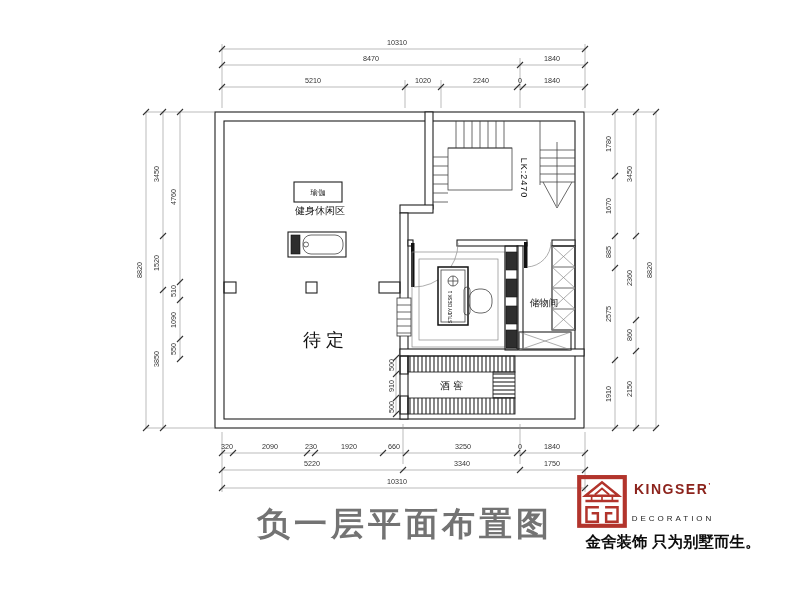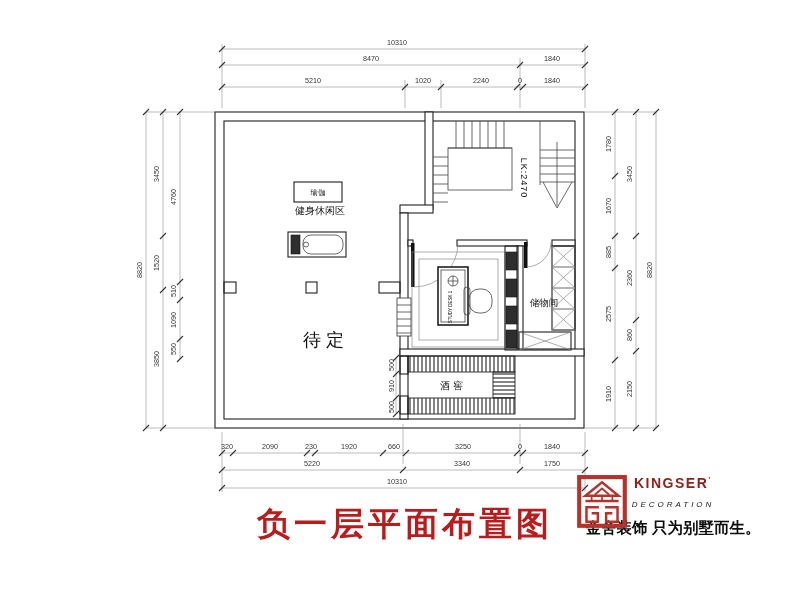--- a/index.html
+++ b/index.html
@@ -9,25 +9,25 @@
   .wall{fill:#fff;stroke:#1f1f1f;stroke-width:1.1;}
   .wline{fill:none;stroke:#1f1f1f;stroke-width:1.1;}
   .thin{fill:none;stroke:#444;stroke-width:0.8;}
   .deco{fill:none;stroke:#8a8a8a;stroke-width:0.7;}
   .dimline{stroke:#8f8f8f;stroke-width:0.6;}
   .tick{stroke:#333;stroke-width:1.1;}
   .dim-label{fill:#333;font-size:7.2px;text-anchor:middle;font-family:"Liberation Sans","DejaVu Sans",sans-serif;}
   .room-label{fill:#111;text-anchor:middle;font-family:"Liberation Sans","DejaVu Sans",sans-serif;}
   .dark{fill:#2e2e2e;stroke:#111;stroke-width:0.6;}
   #title{position:absolute;left:200px;top:502px;width:410px;text-align:center;
-         font-size:33px;font-weight:600;letter-spacing:4px;color:#b91c1c;font-family:Liberation Serif, serif;}
+         font-size:33px;font-weight:600;letter-spacing:4px;color:#737373;font-family:Liberation Serif, serif;}
   #branding{position:absolute;left:575px;top:474px;width:196px;text-align:center;}
-  #logo-name{font-size:14px;font-weight:bold;letter-spacing:1.5px;color:#8c231c;line-height:1;margin-top:2px;}
+  #logo-name{font-size:14px;font-weight:bold;letter-spacing:1.5px;color:#8c231c;line-height:1;margin-top:8px;}
   #logo-name sup{font-size:8px;color:#b2342c;}
-  #logo-sub{font-size:8px;letter-spacing:3px;color:#1a1a1a;margin-top:10px;font-style:italic;}
+  #logo-sub{font-size:8px;letter-spacing:3px;color:#1a1a1a;margin-top:18px;}
   #tagline{font-size:15.5px;font-weight:bold;color:#0d0d0d;margin-top:9px;white-space:nowrap;}
 </style>
 </head>
 <body>
 
 <div id="canvas">
 
   <svg id="plan" width="800" height="614" viewBox="0 0 800 614">
     <defs>
       <pattern id="vh" width="4" height="16" patternUnits="userSpaceOnUse">

